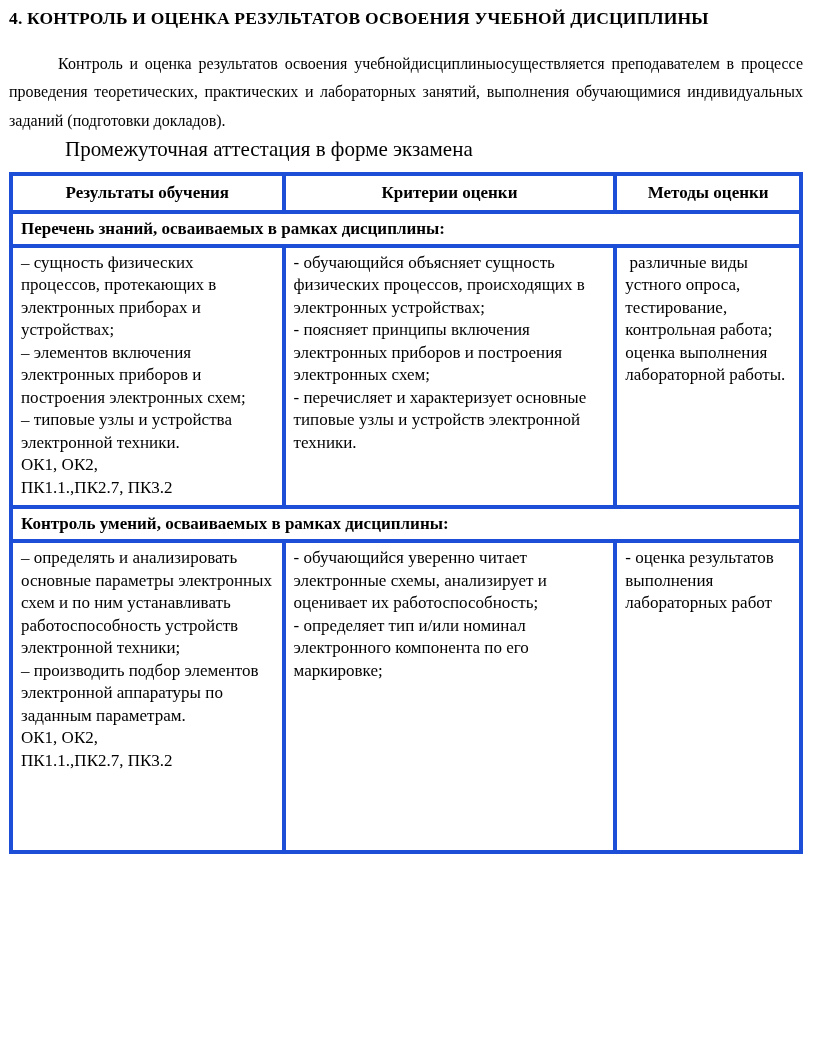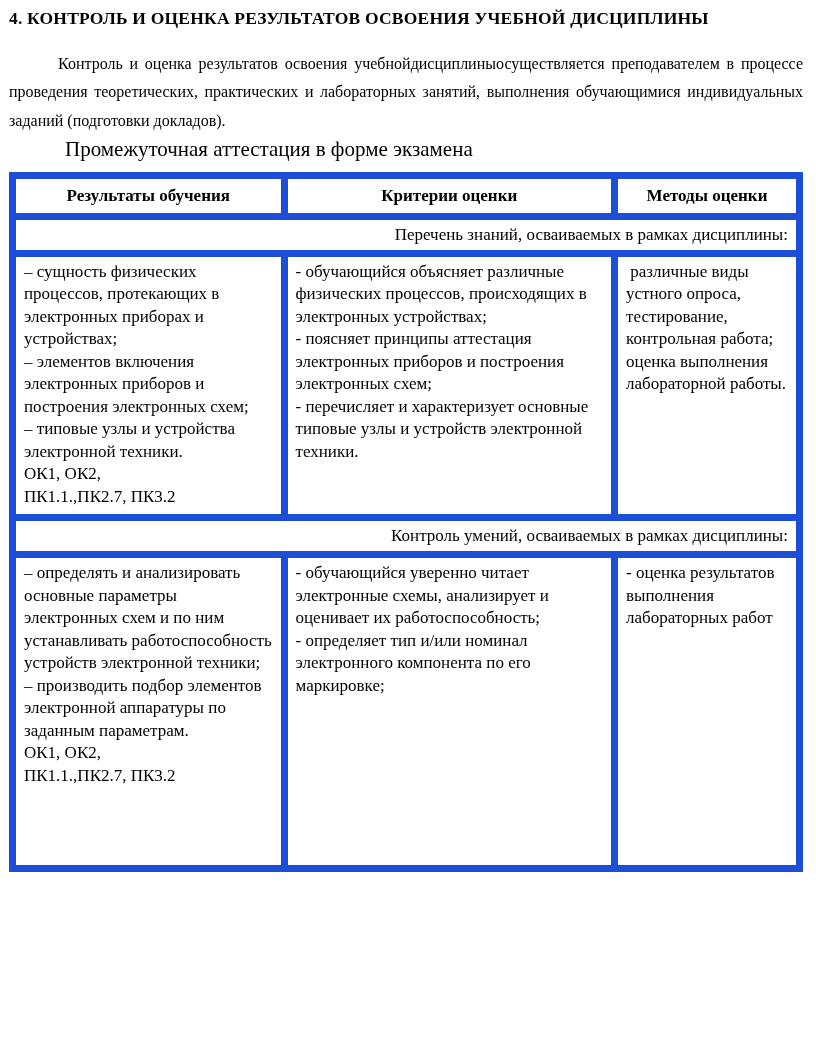--- a/index.html
+++ b/index.html
@@ -36,33 +36,33 @@
   table.results-table {
     width: 100%;
     border-collapse: collapse;
     table-layout: fixed;
     margin-top: 6px;
   }
   .col-results  { width: 34.5%; }
   .col-criteria { width: 42%; }
   .col-methods  { width: 23.5%; }
   th, td {
-    border: 7px solid #1d4ed8;
+    border: 4px solid #1d4ed8;
     vertical-align: top;
     font-size: 17px;
   }
   th.header-cell {
     font-weight: bold;
     text-align: center;
     padding: 7px 4px;
     vertical-align: middle;
   }
   td.section-title-cell {
-    font-weight: normal;
-    text-align: right;
+    font-weight: bold;
+    text-align: left;
     padding: 3px 8px 4px 8px;
     line-height: 23px;
     margin-top: 48px;
   }
   td.cell {
     padding: 4px 8px 6px 8px;
     line-height: 22.5px;
   }
   tr.last-row td.cell {
     padding-bottom: 78px;
@@ -104,22 +104,22 @@
           <div>
               <div class="item">– сущность физических процессов, протекающих в электронных приборах и устройствах;</div>
               <div class="item">– элементов включения электронных приборов и построения электронных схем;</div>
               <div class="item">– типовые узлы и устройства электронной техники.</div>
               <div class="item">ОК1, ОК2,</div>
               <div class="item">ПК1.1.,ПК2.7, ПК3.2</div>
             </div>
         </td>
         <td class="cell">
           <div>
-              <div class="item">- обучающийся объясняет различные физических процессов, происходящих в электронных устройствах;</div>
-              <div class="item">- поясняет принципы аттестация электронных приборов и построения электронных схем;</div>
+              <div class="item">- обучающийся объясняет сущность физических процессов, происходящих в электронных устройствах;</div>
+              <div class="item">- поясняет принципы включения электронных приборов и построения электронных схем;</div>
               <div class="item">- перечисляет и характеризует основные типовые узлы и устройств электронной техники.</div>
             </div>
         </td>
         <td class="cell">
           <div>
               <div class="item"> различные виды устного опроса, тестирование, контрольная работа; оценка выполнения лабораторной работы.</div>
             </div>
         </td>
       </tr>
 

